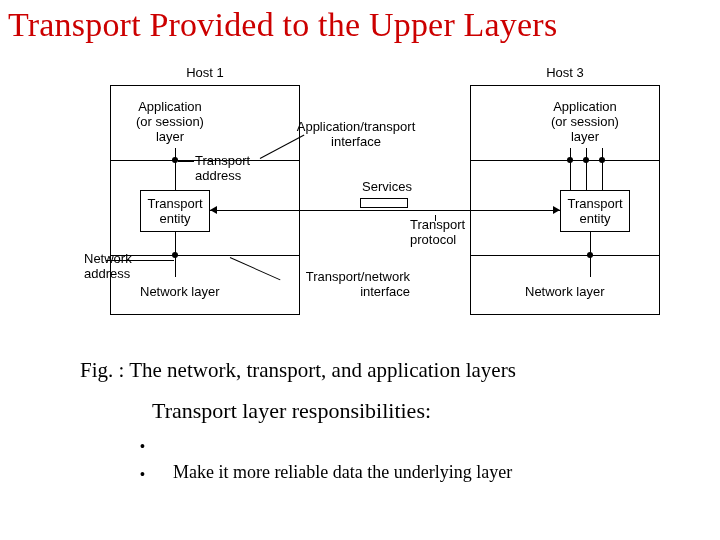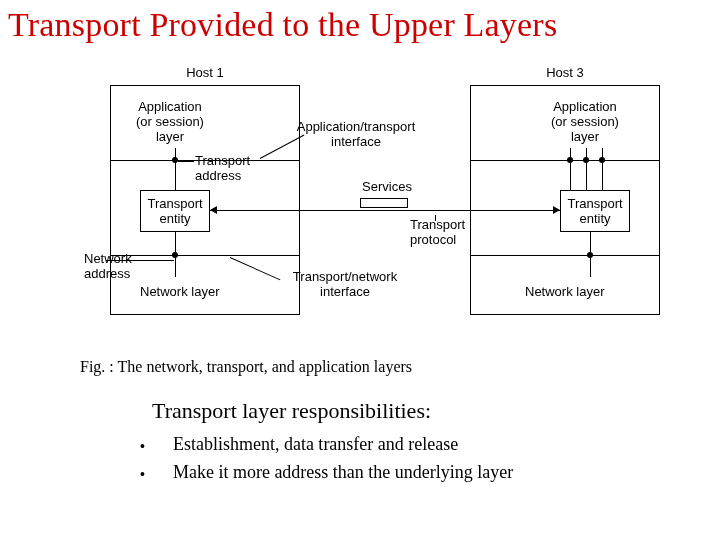--- a/index.html
+++ b/index.html
@@ -69,21 +69,21 @@
   }
   .figure .seg-box {
     position: absolute;
     border: 1px solid #000;
     background: #fff;
   }
   .caption {
     position: absolute;
     left: 80px;
     top: 358px;
-    font-size: 16px;
+    font-size: 21px;
   }
   .resp-head {
     position: absolute;
     left: 120px;
     top: 398px;
     font-size: 22px;
     margin-left: 32px;
   }
   .bullets {
     position: absolute;
@@ -128,21 +128,21 @@
   <div class="line" style="left:108px; top:101px; width:16px; height:1px;"></div>
 
   <div class="lbl" style="left:-24px; top:192px; width:60px; text-align:left;margin-left:38px;">Network
 address</div>
   <div class="line" style="left:36px; top:200px; width:68px; height:1px;"></div>
 
   <div class="lbl" style="left:216px; top:60px; width:140px; text-align:center;">Application/transport
 interface</div>
   <div class="line" style="left:190px; top:98px; width:50px; height:1px; transform-origin:left center; transform:rotate(-28deg);"></div>
 
-  <div class="lbl" style="left:210px; top:210px; width:130px; text-align:center;">Transport/network
+  <div class="lbl" style="left:210px; top:210px; width:130px; text-align:right;">Transport/network
 interface</div>
   <div class="line" style="left:160px; top:197px; width:55px; height:1px; transform-origin:left center; transform:rotate(24deg);"></div>
 
   <div class="box" style="left:400px; top:25px; width:190px; height:230px; border-width:1.2px;"></div>
   <div class="lbl" style="left:460px; top:6px; width:70px;">Host 3</div>
 
   <div class="line" style="left:400px; top:100px; width:190px; height:1px;"></div>
   <div class="line" style="left:400px; top:195px; width:190px; height:1px;"></div>
 
   <div class="lbl" style="left:470px; top:40px; width:90px; text-align:center;">Application
@@ -178,19 +178,18 @@
 
 </div>
 
 <div class="caption">Fig. : The network, transport, and application layers</div>
 
 <div class="resp-head">Transport layer responsibilities:</div>
 
 <div class="bullets">
   <div class="row">
     <span class="dotb">•</span>
-    <span>Establishment, data transfer and release</span>
   </div>
   <div class="row">
     <span class="dotb">•</span>
-    <span>Make it more address than the underlying layer</span>
+    <span>Make it more reliable data the underlying layer</span>
   </div>
 </div>
 
 </body></html>

